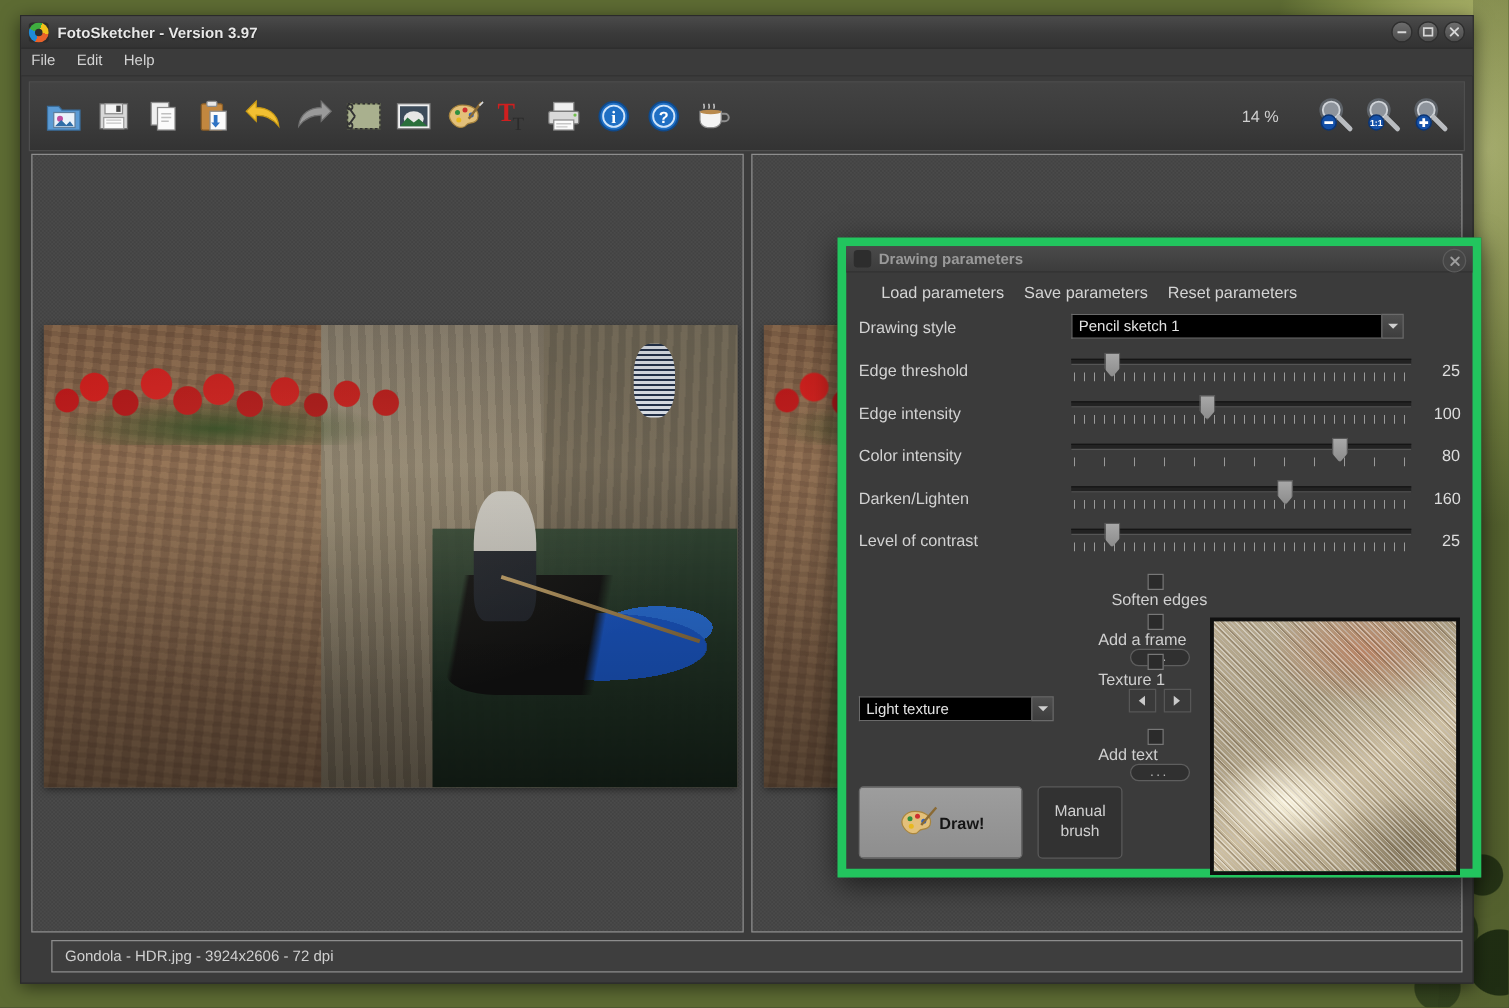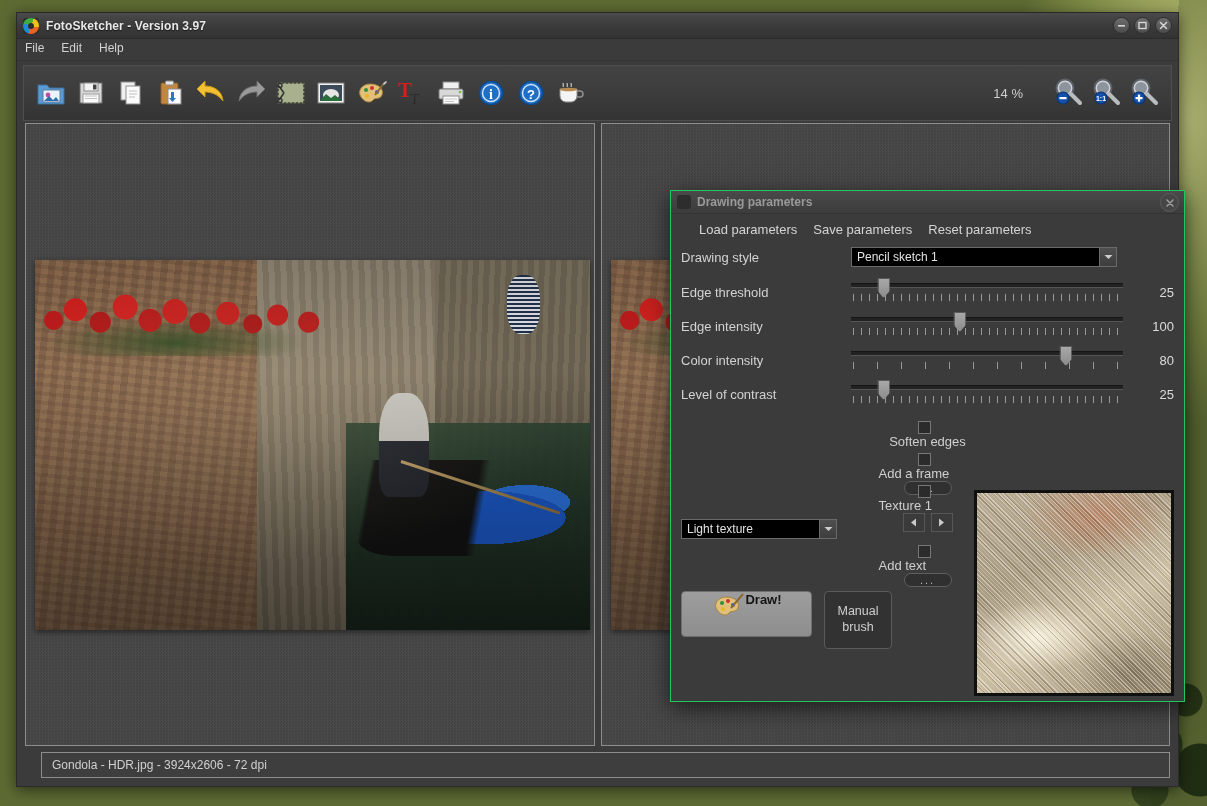--- a/index.html
+++ b/index.html
@@ -224,21 +224,21 @@
     padding-left: 10px;
   }
   #statusbar span { color: #d0d0d0; font-size: 12px; }
 
   
   #dialog {
     position: absolute;
     left: 670px; top: 190px;
     width: 515px; height: 512px;
     background: #3b3b3b;
-    border: 1px solid #22c55e;
+    border: 7px solid #22c55e;
     box-shadow: 0 6px 22px rgba(0,0,0,.6);
     display:flex; flex-direction: column;
   }
   #dlg-title {
     height: 23px; background: linear-gradient(180deg,#4a4a4a,#3c3c3c);
     display:flex; align-items:center; padding: 0 6px;
     position: relative;
     border-bottom: 1px solid #333;
   }
   #dlg-logo { width:14px; height:14px; margin-right:6px; position:relative; border-radius:3px; overflow:hidden; background:#2d2d2d; flex:none; }
@@ -322,24 +322,24 @@
     width: 22px; height: 19px; background:#3a3a3a;
     border:1px solid #575757;
     display:flex; align-items:center; justify-content:center;
     cursor:pointer;
   }
   #texture-combo .field { width: 138px; }
 
   
   #btn-row { display:flex; gap: 12px; margin-top: 14px; }
   #draw-btn {
-    width: 131px; height: 46px;
+    width: 131px; height: 58px;
     background: linear-gradient(180deg,#9d9d9d,#8e8e8e);
     border:1px solid #6f6f6f; border-radius: 4px;
-    display:flex; align-items:flex-start; justify-content:center; 
+    display:flex; align-items:center; justify-content:center; 
     cursor:pointer;
   }
   #draw-btn span { color:#151515; font-size:13px; font-weight:bold; }
   #manual-btn {
     width: 68px; height: 58px;
     background: #323232; border:1px solid #5a5a5a; border-radius: 4px;
     color:#cfcfcf; font-size:12.5px; line-height:1.25;
     display:flex; align-items:center; justify-content:center; text-align:center;
     cursor:pointer;
   }
@@ -655,20 +655,29 @@
     <div class="slider-row">
       <div class="row-label">Color intensity</div>
       <div class="slider-wrap">
         <div class="s-track"></div>
         <div class="s-ticks sparse"></div>
         <div class="s-thumb" style="left:79%"></div>
       </div>
       <div class="s-value">80</div>
     </div>
 
+    <div class="slider-row">
+      <div class="row-label">Darken/Lighten</div>
+      <div class="slider-wrap">
+        <div class="s-track"></div>
+        <div class="s-ticks"></div>
+        <div class="s-thumb" style="left:63%"></div>
+      </div>
+      <div class="s-value">160</div>
+    </div>
 
     <div class="slider-row">
       <div class="row-label">Level of contrast</div>
       <div class="slider-wrap">
         <div class="s-track"></div>
         <div class="s-ticks"></div>
         <div class="s-thumb" style="left:12%"></div>
       </div>
       <div class="s-value">25</div>
     </div>

